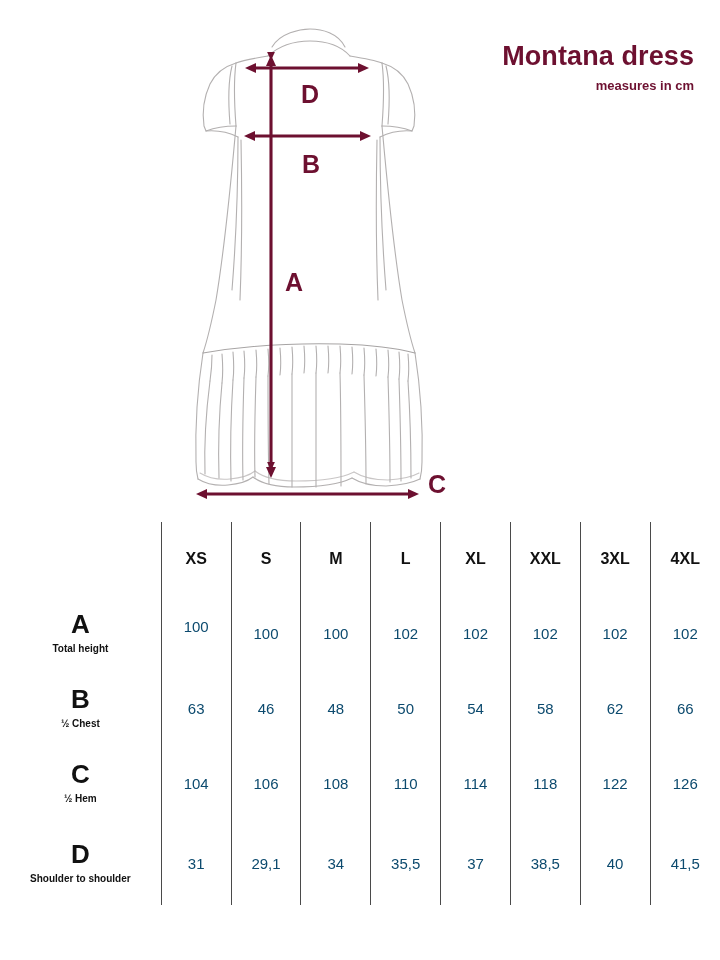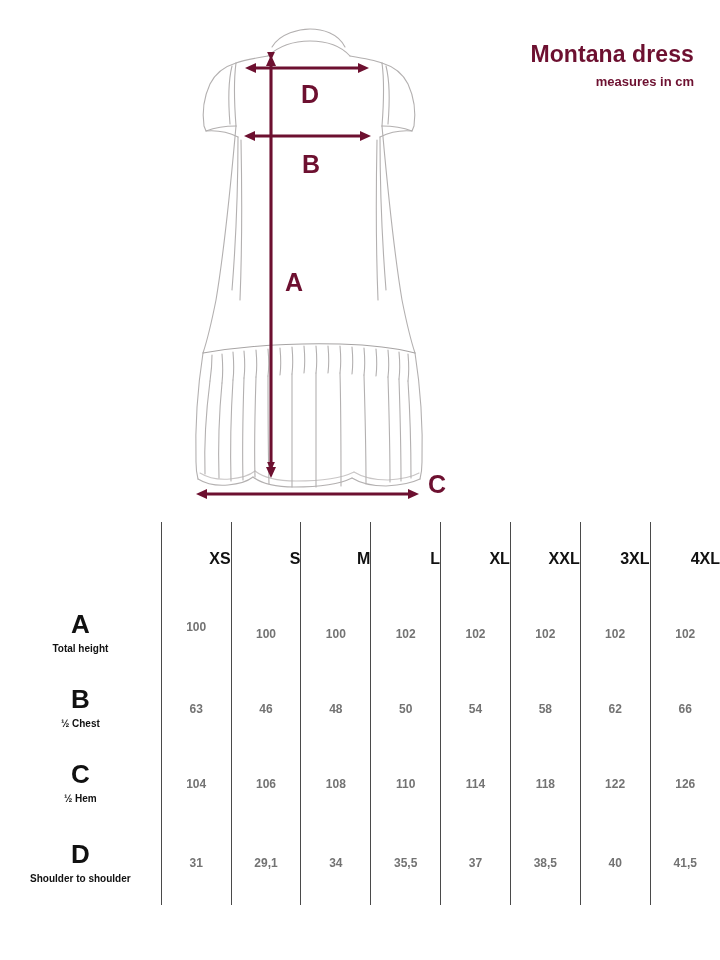--- a/index.html
+++ b/index.html
@@ -17,21 +17,21 @@
   }
 
   
   #title-block {
     position: absolute;
     right: 26px;
     top: 42px;
     text-align: right;
   }
   #page-title {
-    font-size: 23px;
+    font-size: 27px;
     font-weight: bold;
     color: #6d1030;
     letter-spacing: 0.1px;
     line-height: 1.05;
   }
   #page-subtitle {
     font-size: 13px;
     font-weight: bold;
     color: #6d1030;
     margin-top: 9px;
@@ -82,32 +82,30 @@
     width: 157px;
     text-align: center;
     vertical-align: middle;
     padding: 0 6px;
   }
   .col-size {
     width: 68px;
     text-align: center;
     vertical-align: middle;
     border-left: 1.3px solid #4a4a4a !important;
-    font-size: 12px;
-    color: #737373;
-    font-weight: bold;
+    font-size: 15px;
+    color: #0c4a6e;
   }
   .col-last { }
   .hdr-row td { height: 74px; }
   .hdr-row .col-size {
     font-weight: bold;
     font-size: 16px;
     color: #111;
     border-top: 0 !important;
-    text-align: right;
   }
   .hdr-row .col-label { border-top: 0 !important; }
 
   .data-row td { height: 75px; }
   .data-row-tall td { height: 84px; }
 
   .meas-letter {
     font-size: 26px;
     font-weight: bold;
     color: #111;

